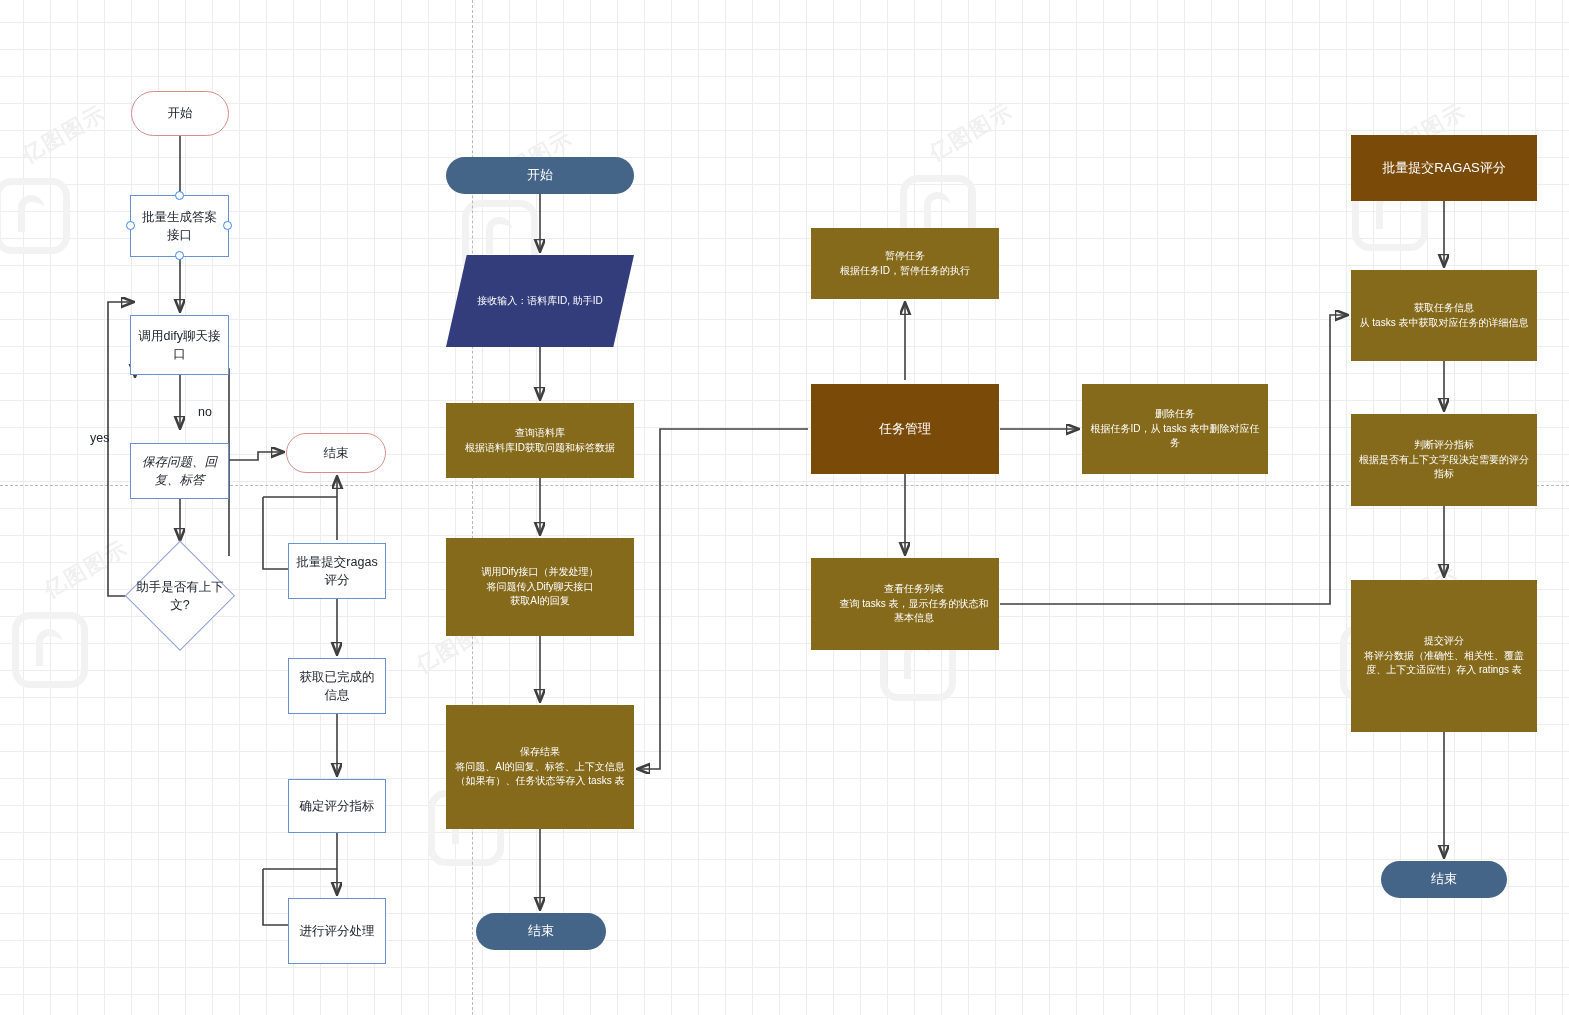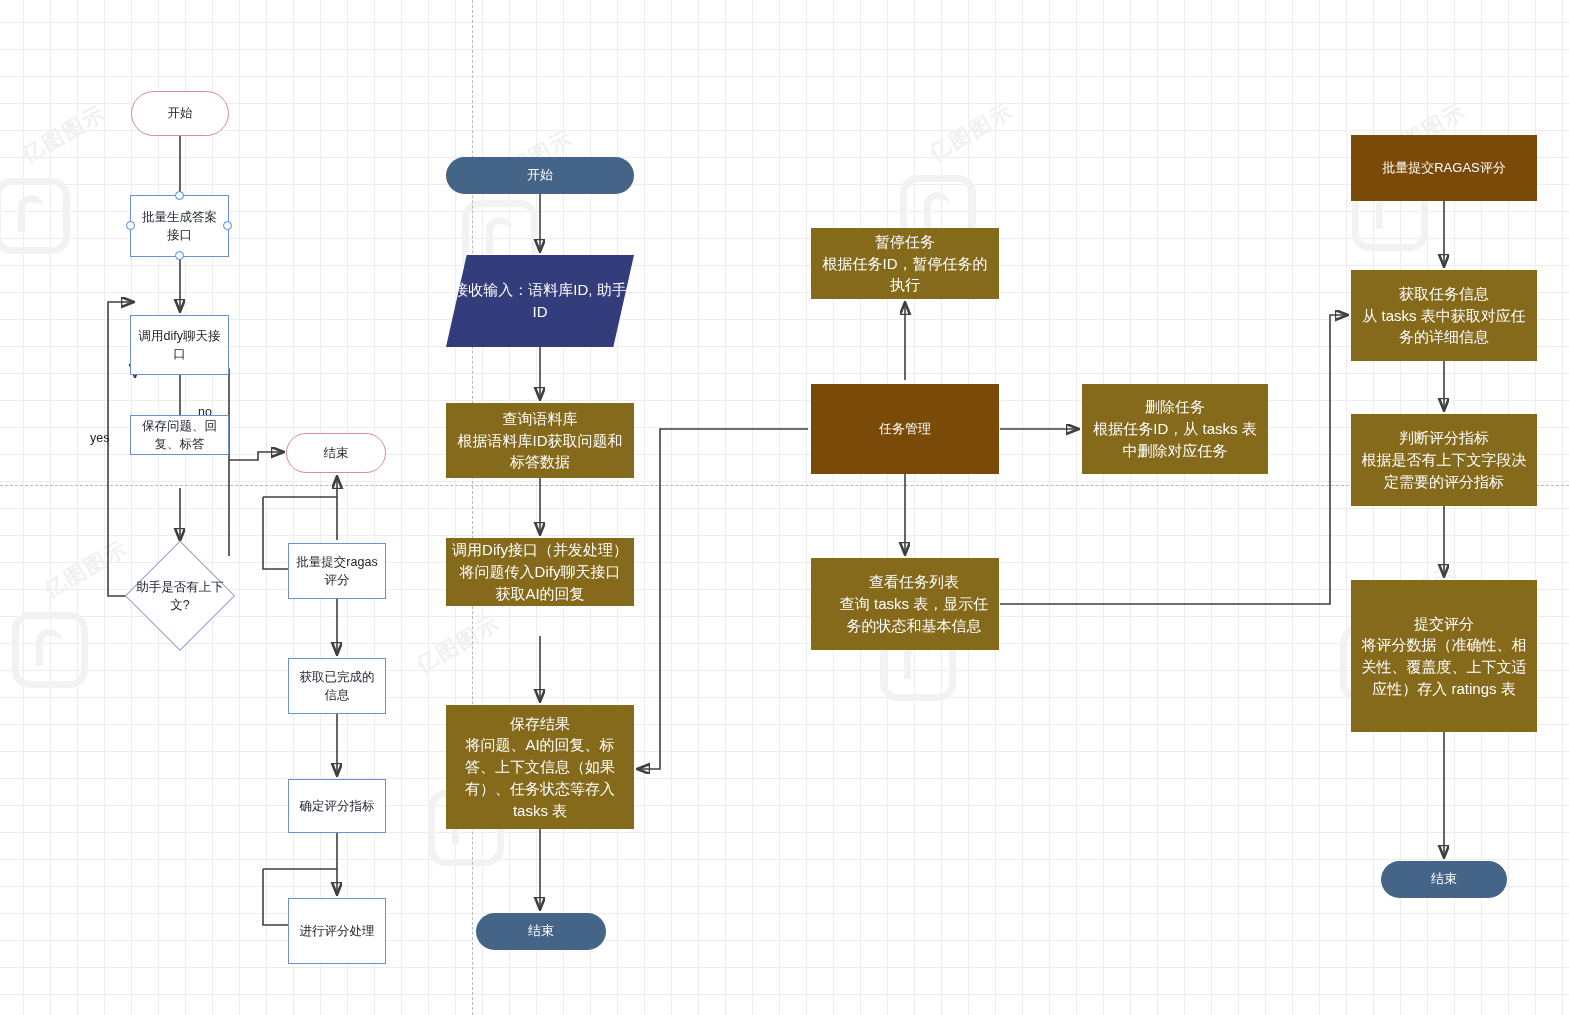--- a/index.html
+++ b/index.html
@@ -111,26 +111,26 @@
   
   .n-steel {
     background: #446488;
     color: #ffffff;
     font-size: 13px;
     border-radius: 22px;
   }
   .n-navy {
     background: #343d7b;
     color: #ffffff;
-    font-size: 15px;
+    font-size: 10px;
   }
   .n-olive {
     background: #856a1c;
     color: #ffffff;
-    font-size: 15px;
+    font-size: 10px;
   }
   .n-brown {
     background: #7a4a08;
     color: #ffffff;
     font-size: 13px;
   }
   
   .n-para {
     clip-path: polygon(11% 0%, 100% 0%, 89% 100%, 0% 100%);
   }
@@ -305,21 +305,21 @@
     <span class="handle" style="left:50%; top:0;"></span>
     <span class="handle" style="left:0; top:50%;"></span>
     <span class="handle" style="left:100%; top:50%;"></span>
     <span class="handle" style="left:50%; top:100%;"></span>
   </div>
 
   <div class="node n-blueline" style="left:130px; top:315px; width:99px; height:60px;justify-content:center;">
     <span class="txt">调用dify聊天接口</span>
   </div>
 
-  <div class="node n-blueline" style="left:130px; top:415px; width:99px; height:40px;">
+  <div class="node n-blueline" style="left:130px; top:443px; width:99px; height:56px;font-style:italic;">
     <span class="txt">保存问题、回复、标答</span>
   </div>
 
   <div class="node n-diamond" style="left:127px; top:543px; width:106px; height:106px;">
     <span class="dia-shape"></span>
     <span class="txt">助手是否有上下文?</span>
   </div>
 
   <div class="node n-pill-pink" style="left:286px; top:433px; width:100px; height:40px;">
     <span class="txt">结束</span>
@@ -347,21 +347,21 @@
 
   <div class="node n-navy n-para" style="left:446px; top:255px; width:188px; height:92px;">
     <span class="txt">接收输入：语料库ID, 助手ID</span>
   </div>
 
   <div class="node n-olive" style="left:446px; top:403px; width:188px; height:75px;">
     <span class="txt">查询语料库
 根据语料库ID获取问题和标答数据</span>
   </div>
 
-  <div class="node n-olive" style="left:446px; top:538px; width:188px; height:68px;">
+  <div class="node n-olive" style="left:446px; top:538px; width:188px; height:98px;">
     <span class="txt">调用Dify接口（并发处理）
 将问题传入Dify聊天接口
 获取AI的回复</span>
   </div>
 
   <div class="node n-olive" style="left:446px; top:705px; width:188px; height:124px;">
     <span class="txt">保存结果
 将问题、AI的回复、标答、上下文信息（如果有）、任务状态等存入 tasks 表</span>
   </div>
 

